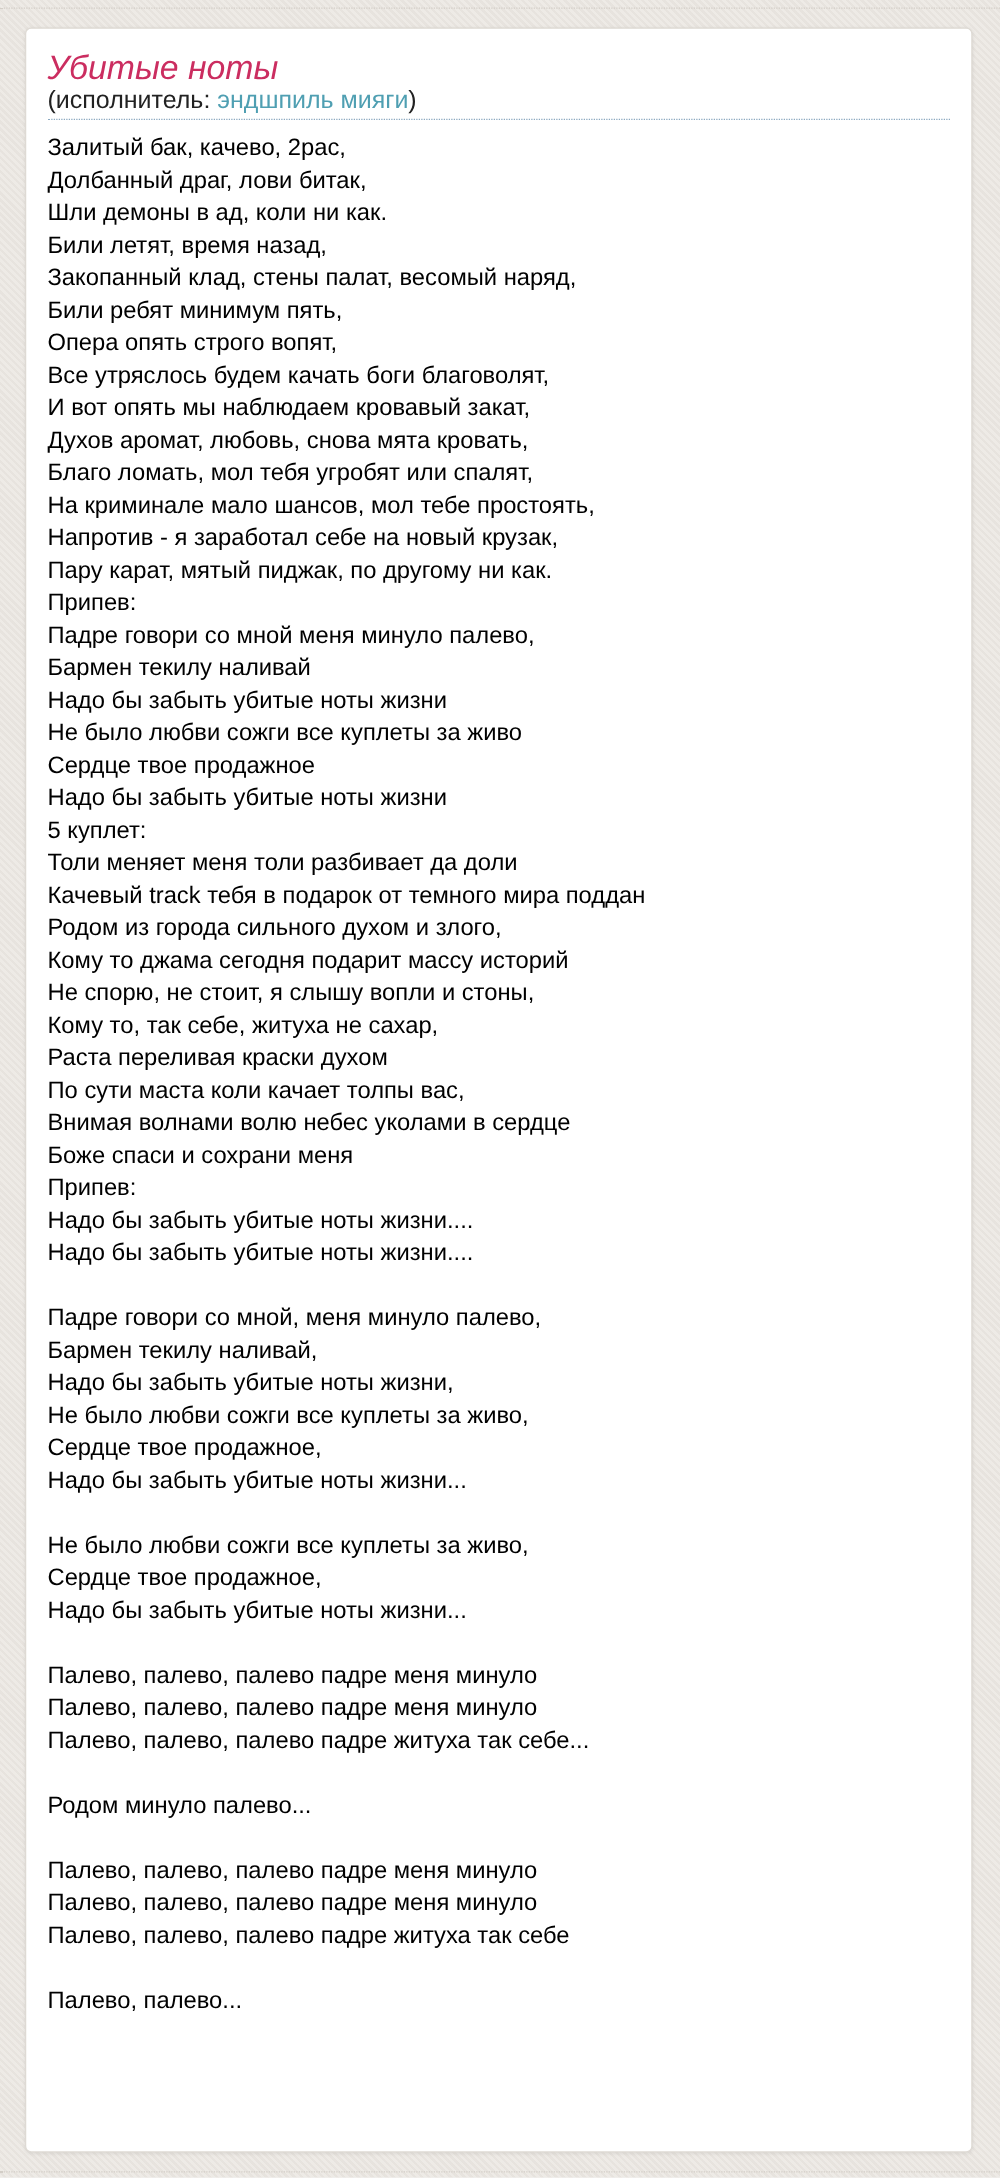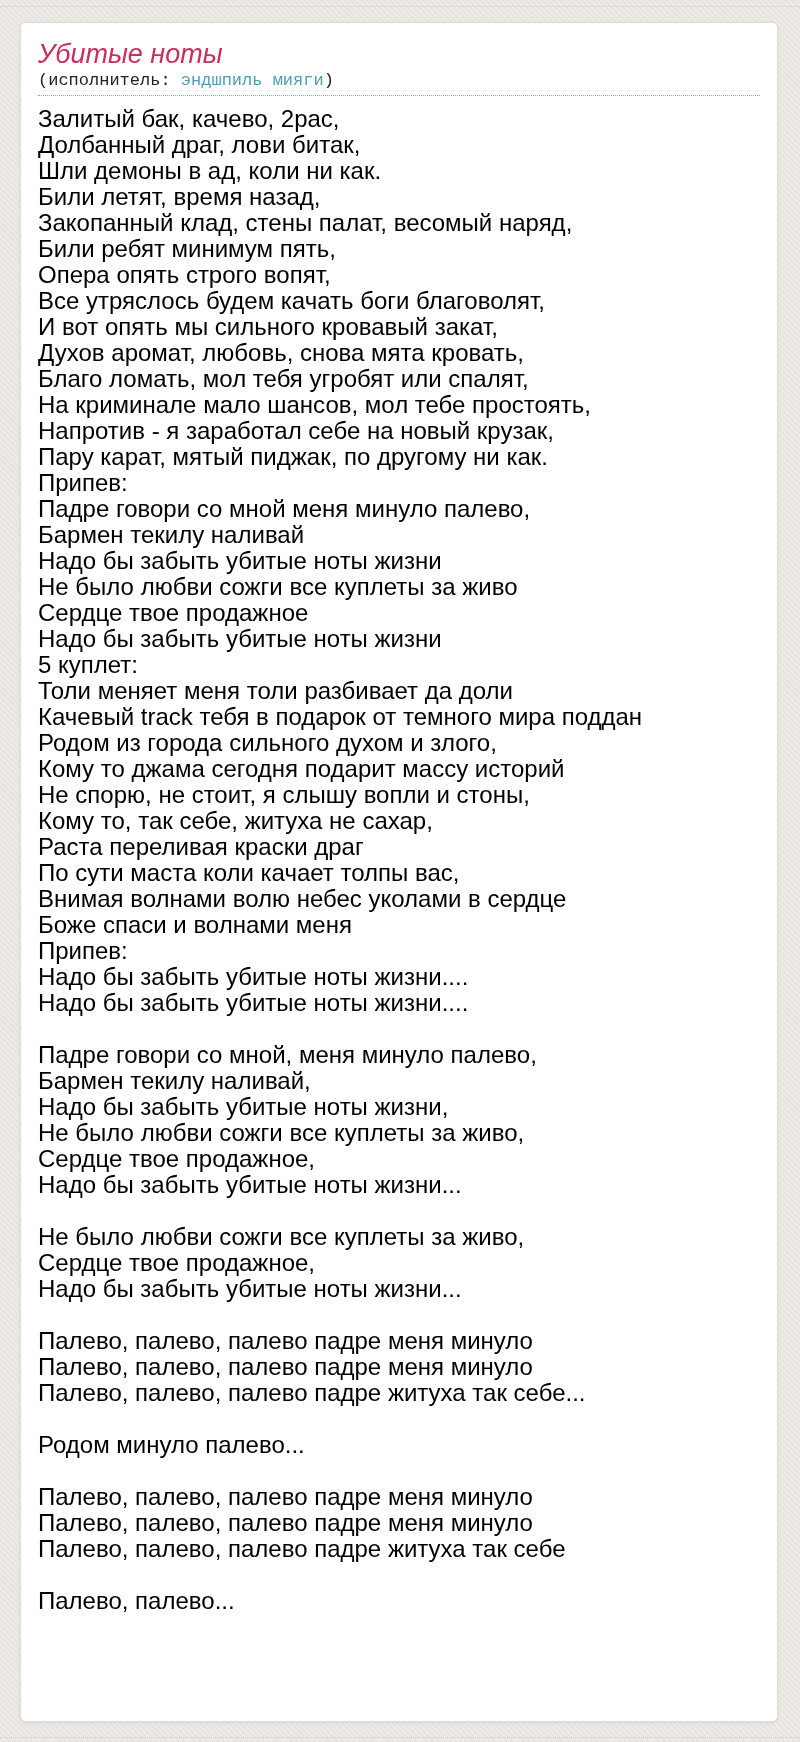--- a/index.html
+++ b/index.html
@@ -43,35 +43,34 @@
   .song-title{
     margin:0;
     font-size:27px;
     line-height:30px;
     font-weight:normal;
     color:var(--title-color);
     font-style:italic;
   }
   .artist-line{
     margin-top:2px;
-    font-size:17px;
+    font-size:20px;
     line-height:19px;
     color:#222222;
     padding-bottom:5px;
     border-bottom:1px dotted var(--sep-color);
-    font-family:Liberation Mono, monospace;
   }
   .artist-link{
     color:var(--link-color);
     text-decoration:none;
     cursor:pointer;
   }
   .lyrics{
     margin-top:10px;
-    font-size:24px;
+    font-size:19px;
     line-height:26px;
     color:var(--text-color);
   }
   .lyric-line{
     min-height:26px;
     white-space:pre-wrap;
   }
 </style>
 </head>
 <body>
@@ -85,44 +84,44 @@
     </div>
     <div class="lyrics">
         <div class="lyric-line">Залитый бак, качево, 2pac,</div>
         <div class="lyric-line">Долбанный драг, лови битак,</div>
         <div class="lyric-line">Шли демоны в ад, коли ни как.</div>
         <div class="lyric-line">Били летят, время назад,</div>
         <div class="lyric-line">Закопанный клад, стены палат, весомый наряд,</div>
         <div class="lyric-line">Били ребят минимум пять,</div>
         <div class="lyric-line">Опера опять строго вопят,</div>
         <div class="lyric-line">Все утряслось будем качать боги благоволят,</div>
-        <div class="lyric-line">И вот опять мы сильного кровавый закат,</div>
+        <div class="lyric-line">И вот опять мы наблюдаем кровавый закат,</div>
         <div class="lyric-line">Духов аромат, любовь, снова мята кровать,</div>
         <div class="lyric-line">Благо ломать, мол тебя угробят или спалят,</div>
         <div class="lyric-line">На криминале мало шансов, мол тебе простоять,</div>
         <div class="lyric-line">Напротив - я заработал себе на новый крузак,</div>
         <div class="lyric-line">Пару карат, мятый пиджак, по другому ни как.</div>
         <div class="lyric-line">Припев:</div>
         <div class="lyric-line">Падре говори со мной меня минуло палево,</div>
         <div class="lyric-line">Бармен текилу наливай</div>
         <div class="lyric-line">Надо бы забыть убитые ноты жизни</div>
         <div class="lyric-line">Не было любви сожги все куплеты за живо</div>
         <div class="lyric-line">Сердце твое продажное</div>
         <div class="lyric-line">Надо бы забыть убитые ноты жизни</div>
         <div class="lyric-line">5 куплет:</div>
         <div class="lyric-line">Толи меняет меня толи разбивает да доли</div>
         <div class="lyric-line">Качевый track тебя в подарок от темного мира поддан</div>
         <div class="lyric-line">Родом из города сильного духом и злого,</div>
         <div class="lyric-line">Кому то джама сегодня подарит массу историй</div>
         <div class="lyric-line">Не спорю, не стоит, я слышу вопли и стоны,</div>
         <div class="lyric-line">Кому то, так себе, житуха не сахар,</div>
-        <div class="lyric-line">Раста переливая краски драг</div>
+        <div class="lyric-line">Раста переливая краски духом</div>
         <div class="lyric-line">По сути маста коли качает толпы вас,</div>
         <div class="lyric-line">Внимая волнами волю небес уколами в сердце</div>
-        <div class="lyric-line">Боже спаси и волнами меня</div>
+        <div class="lyric-line">Боже спаси и сохрани меня</div>
         <div class="lyric-line">Припев:</div>
         <div class="lyric-line">Надо бы забыть убитые ноты жизни....</div>
         <div class="lyric-line">Надо бы забыть убитые ноты жизни....</div>
         <div class="lyric-line"></div>
         <div class="lyric-line">Падре говори со мной, меня минуло палево,</div>
         <div class="lyric-line">Бармен текилу наливай,</div>
         <div class="lyric-line">Надо бы забыть убитые ноты жизни,</div>
         <div class="lyric-line">Не было любви сожги все куплеты за живо,</div>
         <div class="lyric-line">Сердце твое продажное,</div>
         <div class="lyric-line">Надо бы забыть убитые ноты жизни...</div>

